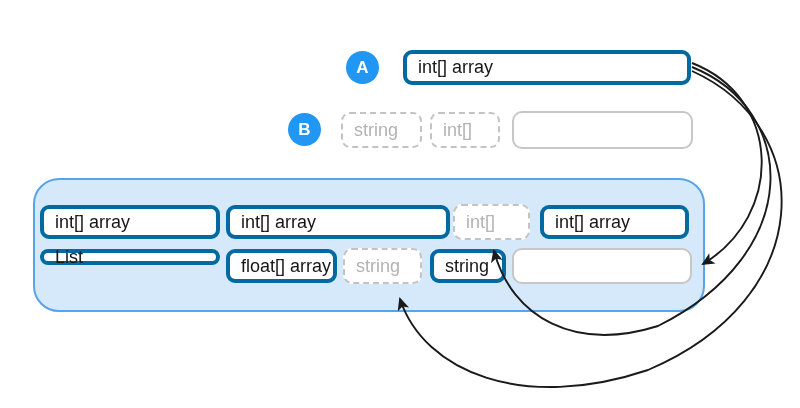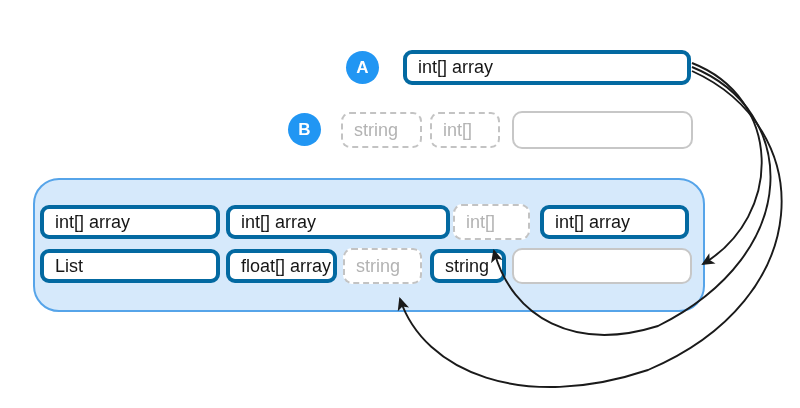--- a/index.html
+++ b/index.html
@@ -65,21 +65,21 @@
   <div class="chip" style="left:226px;top:205px;width:224px;height:34px;">
     <span>int[] array</span>
   </div>
   <div class="slot-dashed" style="left:453px;top:204px;width:77px;height:36px;">
     <span>int[]</span>
   </div>
   <div class="chip" style="left:540px;top:205px;width:149px;height:34px;">
     <span>int[] array</span>
   </div>
 
-  <div class="chip" style="left:40px;top:249px;width:180px;height:34px;">
+  <div class="chip" style="left:40px;top:249px;width:180px;height:16px;">
     <span>List</span>
   </div>
   <div class="chip" style="left:226px;top:249px;width:111px;height:34px;">
     <span>float[] array</span>
   </div>
   <div class="slot-dashed" style="left:343px;top:248px;width:79px;height:36px;">
     <span>string</span>
   </div>
   <div class="chip" style="left:430px;top:249px;width:76px;height:34px;">
     <span>string</span>

